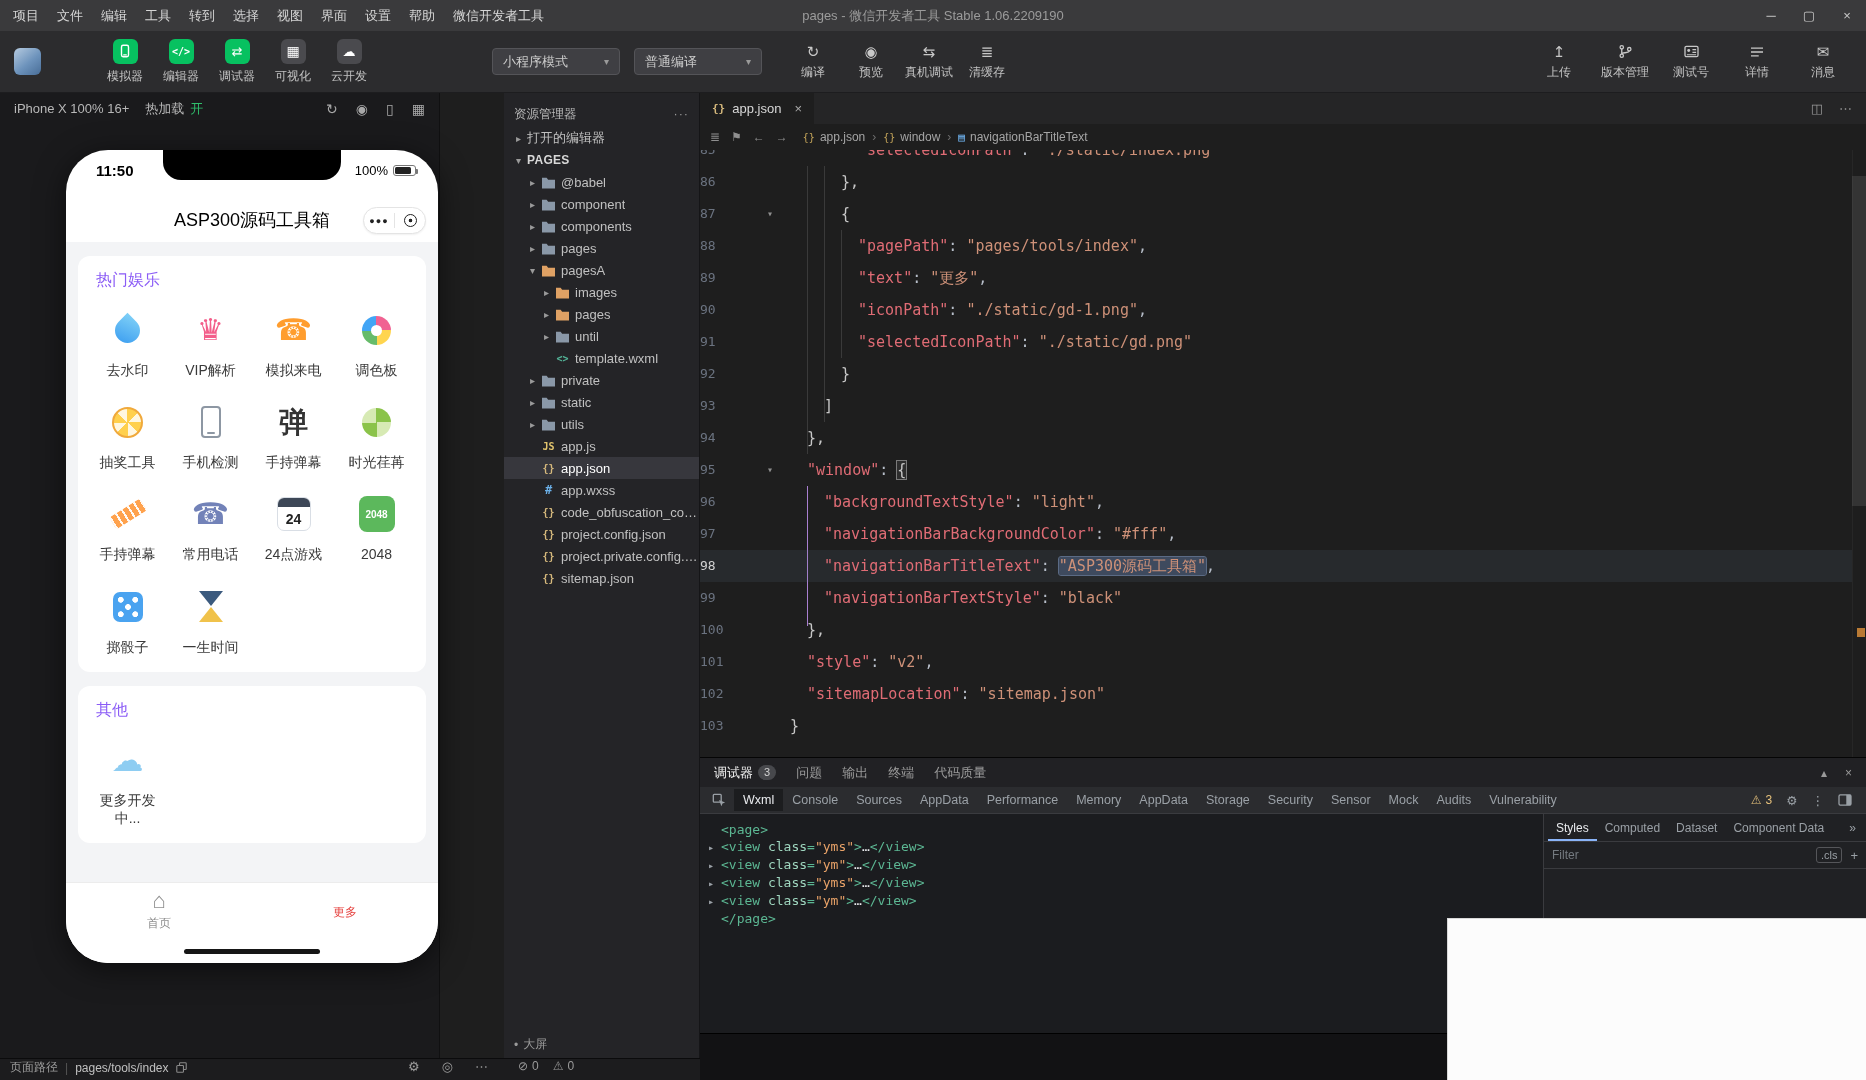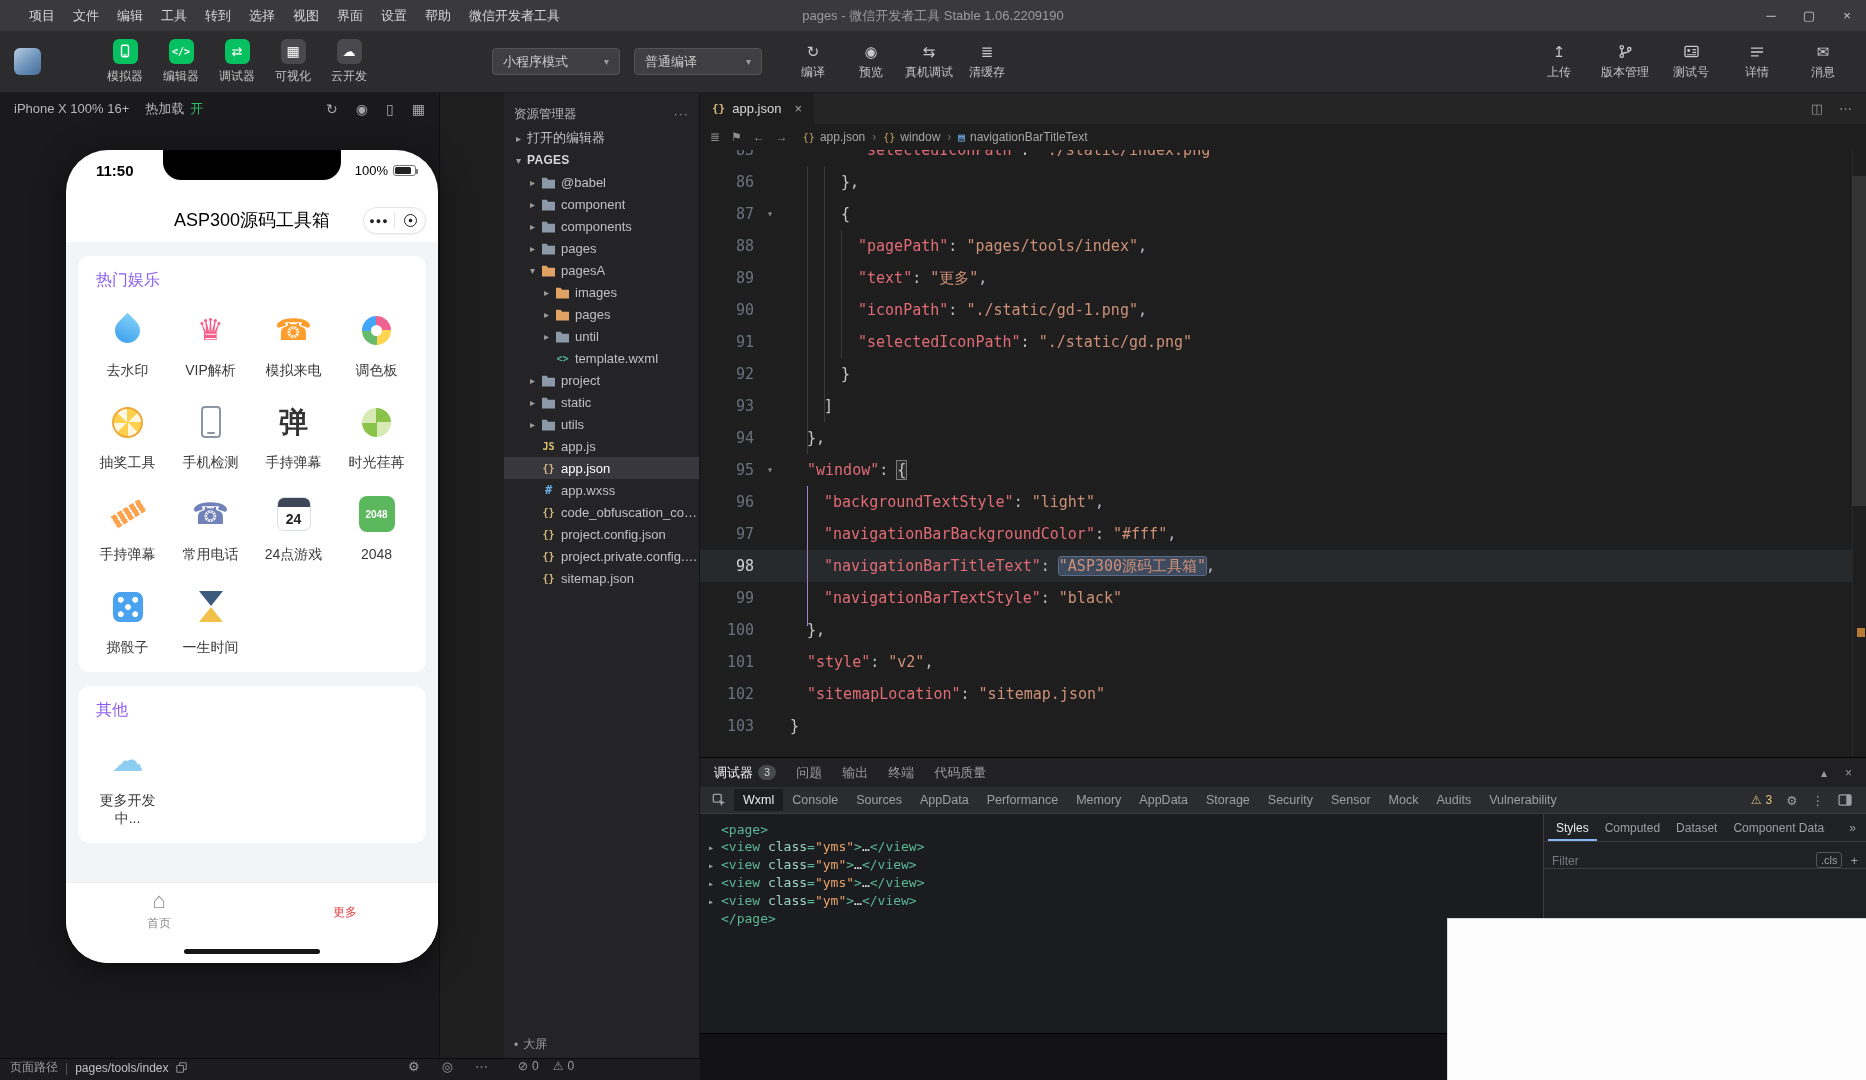--- a/index.html
+++ b/index.html
@@ -1,21 +1,21 @@
 <!DOCTYPE html>
 <html><head>
 <meta charset="utf-8">
 <style>
 *{margin:0;padding:0;box-sizing:border-box}
 html,body{background:#0d0d0d}
 .app{position:relative;width:1866px;height:1080px;background:#1e1e1e;overflow:hidden;color:#ccc;font-family:"Liberation Sans",sans-serif;font-size:13px}
 
 
 .titlebar{position:absolute;top:0;left:0;right:0;height:31px;background:#3a3a3c;display:flex;align-items:center;z-index:10}
-.menus{display:flex;padding-left:20px;z-index:2}
+.menus{display:flex;padding-left:4px;z-index:2}
 .menu-item{padding:0 9px;font-size:13px;color:#d6d6d6;line-height:31px;cursor:default}
 .tb-title{position:absolute;left:0;right:0;text-align:center;font-size:13px;color:#9b9b9b}
 .win-controls{margin-left:auto;display:flex;z-index:2}
 .win-btn{width:38px;height:31px;display:flex;align-items:center;justify-content:center;color:#c9c9c9;font-size:13px}
 
 
 .toolbar{position:absolute;top:31px;left:0;right:0;height:62px;background:#2c2c2e;border-bottom:1px solid #1d1d1f;display:flex;align-items:center}
 .avatar{width:27px;height:27px;border-radius:6px;background:linear-gradient(140deg,#b6cbe0,#6d93bc 55%,#486d97);margin-left:14px;flex:none}
 .tb-modules{display:flex;margin-left:56px}
 .tool-item{width:56px;display:flex;flex-direction:column;align-items:center;gap:4px;cursor:default}
@@ -122,21 +122,21 @@
 .crumbs{display:flex;align-items:center;gap:7px;margin-left:4px}
 .crumb{display:flex;align-items:center;gap:5px;color:#a5a5a5;cursor:default}
 .bc-sep{color:#6e6e6e}
 .bc-sym{font-family:"DejaVu Sans Mono",monospace;font-size:10px;color:#c5a55a}
 .bc-sym.field-icon{color:#75beff;font-size:11px}
 .code-area{position:relative;height:607px;flex:none;overflow:hidden;font-family:"DejaVu Sans Mono",monospace;font-size:15px;background:#1e1e1e;cursor:text}
 .guide{position:absolute;width:1px;background:#3a3a3a}
 .guide-purple{background:#a97fd1}
 .code-line{display:flex;height:32px;line-height:32px;white-space:pre;position:relative}
 .clip-line{margin-top:-16px}
-.gutter{width:60px;flex:none;text-align:right;color:#6b7380;font-size:15px;padding-right:6px}
+.gutter{width:60px;flex:none;color:#6b7380;font-size:13px;padding-right:6px}
 .gutter-cur{color:#d2d2d2}
 .fold{width:20px;flex:none;text-align:center;color:#8f8f8f;font-size:10px}
 .code-text{padding-left:10px}
 .tk-k{color:#e06c75}
 .tk-s{color:#ce9178}
 .tk-p{color:#b8bfca}
 .tk-b{color:#c8c8c8}
 .tk-sel{background:#3e4a5e;outline:1px solid #5b6b85;border-radius:2px}
 .tk-bm{outline:1px solid #7a7a7a;background:rgba(255,255,255,.07)}
 .cur-line{background:rgba(110,128,160,.12)}
@@ -165,21 +165,21 @@
 .dom-arrow{display:inline-block;width:13px;color:#9aa0a6;font-size:10px}
 .dom-tag{color:#5cb793}
 .dom-attr{color:#9fd6bf}
 .dom-val{color:#e8a268}
 .dom-dots{color:#e8eaed}
 .styles-panel{width:323px;flex:none;border-left:1px solid #3a3b3f;background:#202124;display:flex;flex-direction:column}
 .styles-tabs{height:28px;display:flex;align-items:center;padding:0 4px;color:#9aa0a6;font-size:12px;border-bottom:1px solid #3a3b3f}
 .st-tab{padding:6px 8px;cursor:default;white-space:nowrap}
 .st-tab.active{color:#e8eaed;box-shadow:inset 0 -2px 0 #8ab4f8}
 .st-over{margin-left:auto;padding-right:6px;color:#9aa0a6}
-.filter-row{height:27px;display:flex;align-items:flex-end;padding:0 8px;border-bottom:1px solid #3a3b3f;gap:8px}
+.filter-row{height:27px;display:flex;align-items:center;padding:0 8px;border-bottom:1px solid #3a3b3f;gap:8px}
 .filter-input{flex:1;background:transparent;border:none;outline:none;color:#bdc1c6;font-size:12px;font-family:"Liberation Sans",sans-serif}
 .filter-input::placeholder{color:#747a80}
 .cls-btn{font-size:11px;color:#9aa0a6;border:1px solid #55565a;border-radius:3px;padding:1px 4px;cursor:default}
 .plus-btn{color:#9aa0a6;font-size:13px;cursor:default}
 .bottom-strip{flex:1;background:#121214;border-top:1px solid #000}
 
 
 .statusbar{position:absolute;left:0;bottom:0;width:700px;height:22px;background:#1c1c1e;border-top:1px solid #0b0b0c;display:flex;align-items:flex-start;padding:0 10px;font-size:12px;color:#9a9a9a;z-index:5}
 .sb-left{display:flex;align-items:center;gap:7px}
 .sb-divider{color:#555}
@@ -591,21 +591,21 @@
           <span class="fic fic-wxml">&lt;&gt;</span>
           <span class="node-name">template.wxml</span>
         </div>
         <div class="exp-row tree-row" style="padding-left:22px">
           <span class="chev">▸</span>
           <span class="fold-ic">
             <svg width="15" height="13" viewBox="0 0 16 14">
               <path d="M1 2h5l1.6 2H15v9.5H1z" fill="#8a98a8"></path>
             </svg>
           </span>
-          <span class="node-name">project</span>
+          <span class="node-name">private</span>
         </div>
         <div class="exp-row tree-row" style="padding-left:22px">
           <span class="chev">▸</span>
           <span class="fold-ic">
             <svg width="15" height="13" viewBox="0 0 16 14">
               <path d="M1 2h5l1.6 2H15v9.5H1z" fill="#8a98a8"></path>
             </svg>
           </span>
           <span class="node-name">static</span>
         </div>

